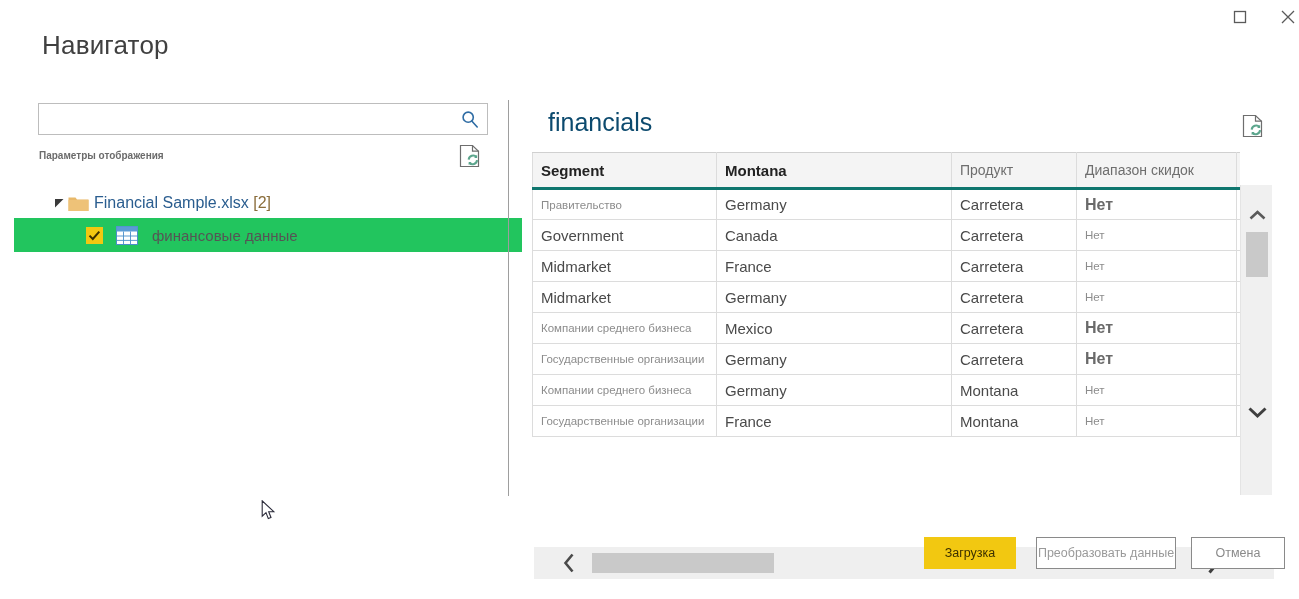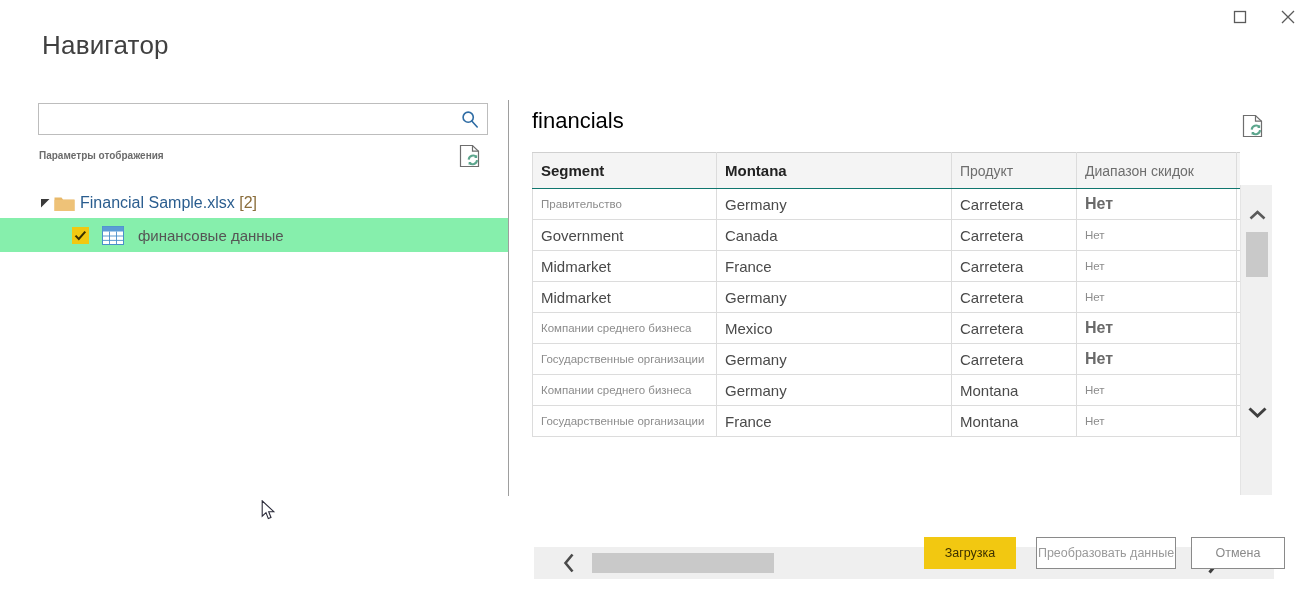--- a/index.html
+++ b/index.html
@@ -47,50 +47,50 @@
   }
   #search-icon { position: absolute; right: 8px; top: 6px; }
 
   #display-options-label {
     position: absolute; left: 39px; top: 60px;
     font-size: 10px; color: #6b6b6b; font-weight: bold;
   }
   #refresh-left { position: absolute; left: 459px; top: 54px; cursor: default; }
 
   
-  #tree { position: absolute; left: 0; top: 98px; width: 508px; }
+  #tree { position: absolute; left: 14px; top: 98px; width: 508px; }
   .tree-root {
     position: relative; height: 30px; display: flex; align-items: center;
     padding-left: 40px;
   }
   .tw-caret { width: 14px; display: flex; align-items: center; }
   .tw-folder { width: 26px; display: flex; align-items: center; }
   .tw-rootlabel { font-size: 16px; color: #2a5d8f; }
   .tw-rootlabel .cnt { color: #8a6d3b; }
 
   .tree-child {
     position: relative; height: 34px; display: flex; align-items: center;
     padding-left: 72px;
   }
-  .tree-child.selected { background: #86efac; }
+  .tree-child.selected { background: #22c55e; }
   .chk { width: 17px; height: 17px; flex: 0 0 17px; display:flex; align-items:center; justify-content:center; }
   .chk.on { background: #f2c811; }
   .chk.off { border: 2px solid #8a8a8a; background:#fff; }
   .tbl-ico { width: 30px; flex: 0 0 30px; display:flex; align-items:center; justify-content:center; margin-left: 9px;}
   .child-label { font-size: 15px; color: #555; margin-left: 10px; }
 
   
   #divider {
     position: absolute; left: 508px; top: 100px; width: 1px; height: 396px;
     background: #9e9e9e;
   }
 
   
   #right-panel { position: absolute; left: 530px; top: 100px; width: 745px; }
-  #preview-title { position: absolute; left: 2px; top: 8px; font-size: 22px; color: #000000; font-weight: 400; }
+  #preview-title { position: absolute; left: 18px; top: 8px; font-size: 25px; color: #0c4a6e; font-weight: 400; }
   #refresh-right { position: absolute; left: 712px; top: 14px; cursor: default; }
 
   
   #grid-wrap {
     position: absolute; left: 2px; top: 52px; width: 740px; height: 343px;
     background: #fff;
   }
   #grid {
     position: absolute; left:0; top:0; width: 708px; height: 343px;
     overflow: hidden;
@@ -105,21 +105,21 @@
   table.preview th, table.preview td {
     border: 1px solid #dcdcdc;
     padding: 0 8px;
     height: 31px;
     text-align: left;
     overflow: hidden; white-space: nowrap;
   }
   table.preview thead th {
     background: #f4f4f4; height: 36px;
     border-top: 1px solid #d0d0d0;
-    border-bottom: 1px solid #0f766e;
+    border-bottom: 3px solid #0f766e;
   }
   
   th.h-en { font-size: 15px; font-weight: 700; color: #222; }
   th.h-ru { font-size: 14px; font-weight: 400; color: #6e6e6e; }
   
   td.en    { font-size: 15px; color: #4a4a4a; }
   td.ru-sm { font-size: 11.5px; color: #8c8c8c; }
   td.ru-lg { font-size: 16px; font-weight: 700; color: #6a6a6a; }
 
   

